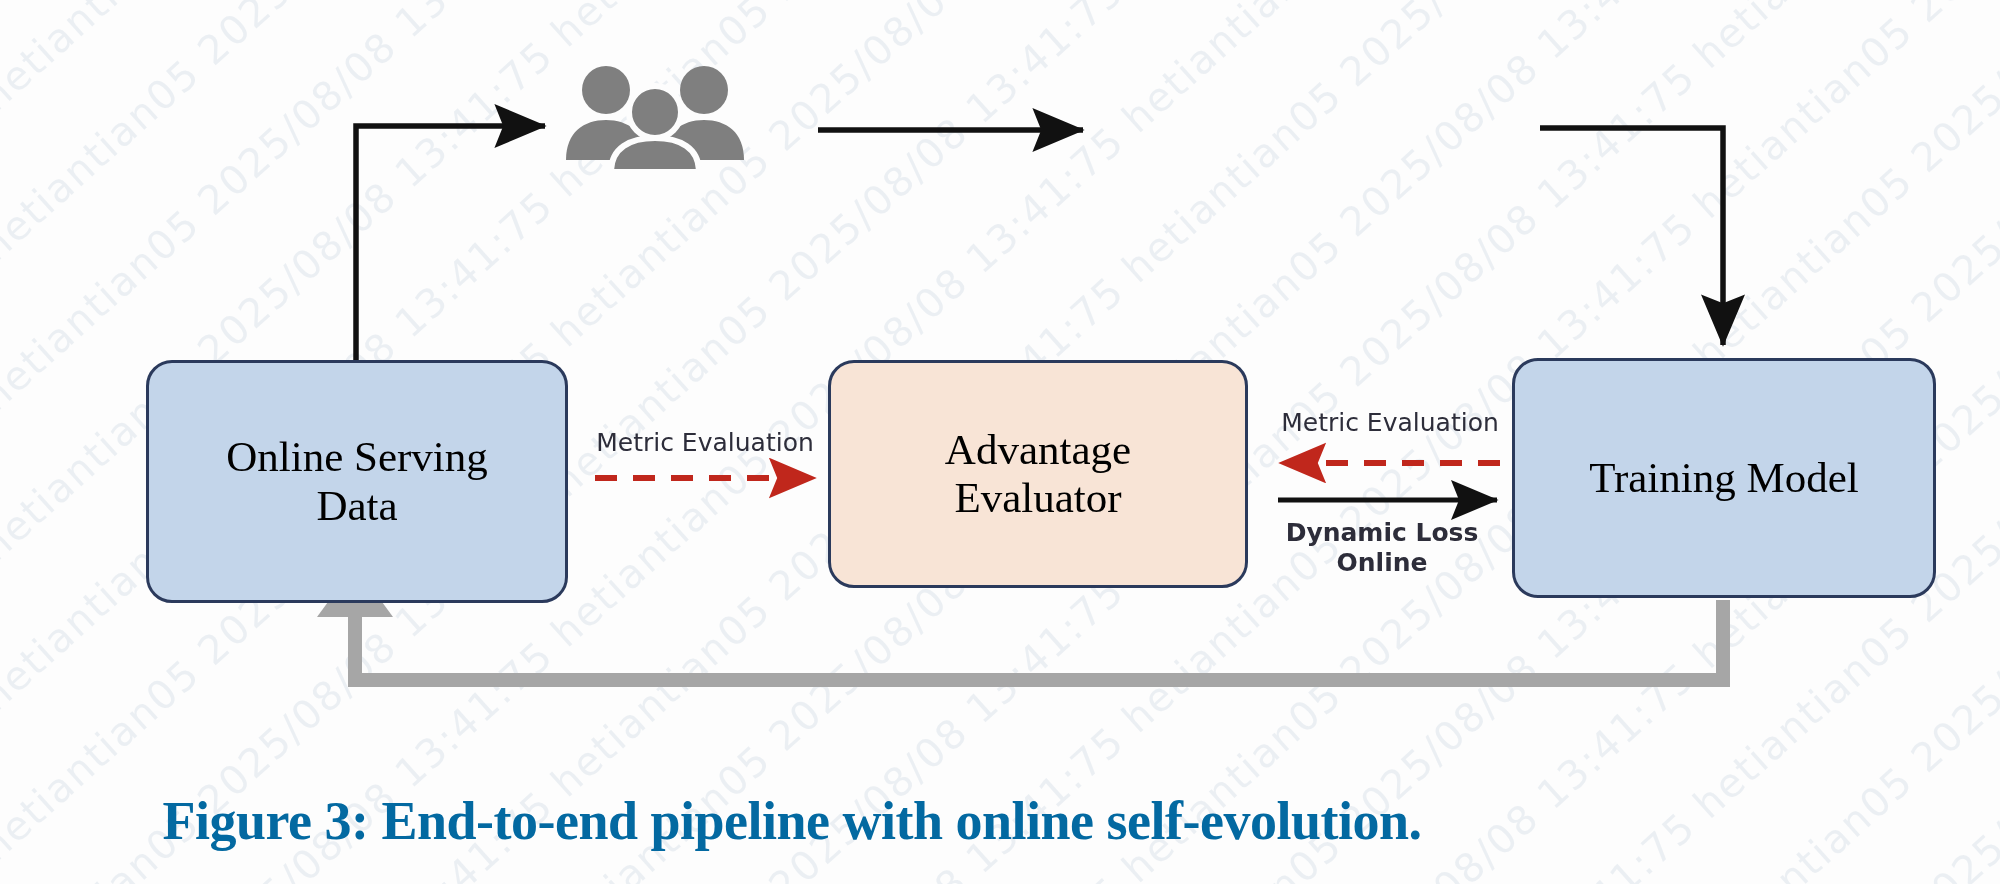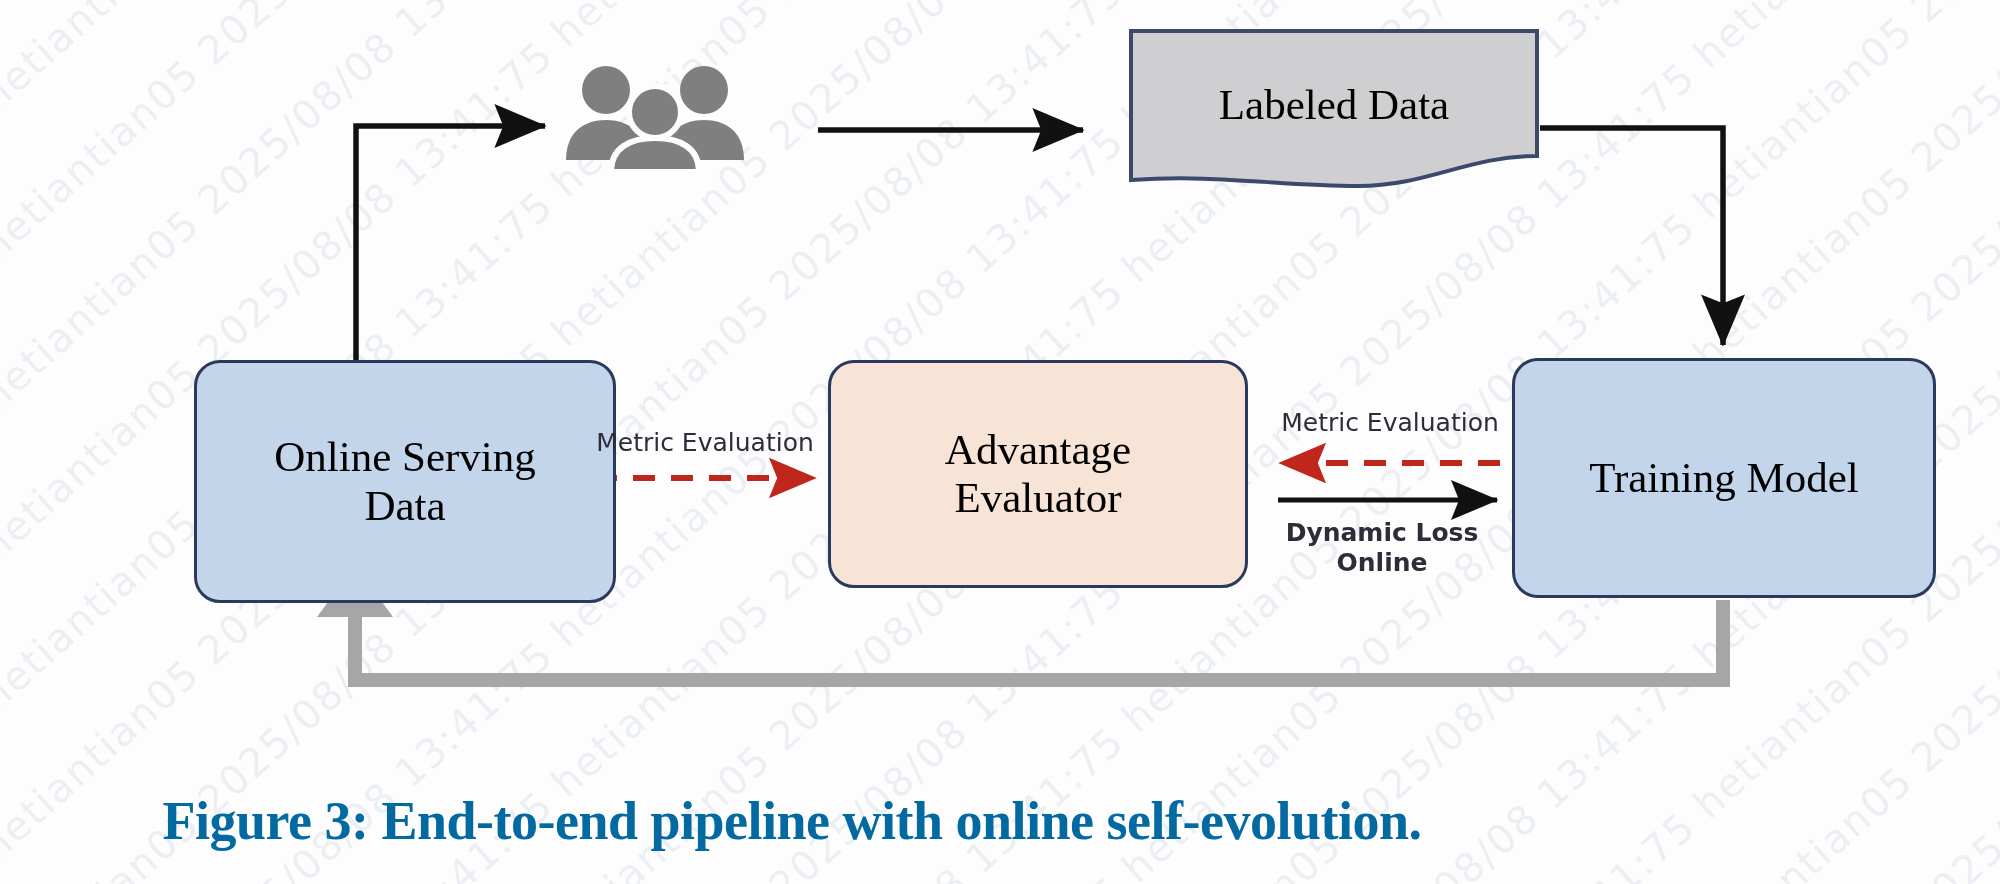--- a/index.html
+++ b/index.html
@@ -176,44 +176,36 @@
 
     <g>
       <path d="M 1500 463 L 1283 463" stroke="#c0271c" stroke-width="6" fill="none" stroke-dasharray="22 16" marker-end="url(#arrowRed)"></path>
     </g>
 
     <g>
       <path d="M 1278 500 L 1497 500" stroke="#111111" stroke-width="5" fill="none" marker-end="url(#arrowBlack)"></path>
     </g>
   </svg>
 
-  <div id="labeled-data-shape" style="left:1128px; top:28px; width:412px; height:160px;">
-    <svg width="412" height="160" viewBox="0 0 412 160">
-      <path d="M 3 3 L 409 3 L 409 128
-               C 340 128, 300 158, 230 158
-               C 150 158, 90 146, 3 152 Z" fill="#cfcfd1" stroke="#3b4a6b" stroke-width="4"></path>
-    </svg>
-    <div id="labeled-data-label" style="top:52px;">Labeled Data</div>
-  </div>
 
   <div id="people-icon" style="left:560px; top:60px; width:190px; height:110px;">
     <svg width="190" height="110" viewBox="0 0 190 110">
 
       <circle cx="46" cy="30" r="24" fill="#7f7f7f"></circle>
       <path d="M 6 100 C 6 72, 24 60, 46 60 C 68 60, 86 72, 86 100 Z" fill="#7f7f7f"></path>
 
       <circle cx="144" cy="30" r="24" fill="#7f7f7f"></circle>
       <path d="M 104 100 C 104 72, 122 60, 144 60 C 166 60, 184 72, 184 100 Z" fill="#7f7f7f"></path>
 
       <circle cx="95" cy="52" r="26" fill="#7f7f7f" stroke="#fdfdfd" stroke-width="6"></circle>
       <path d="M 51 112 C 51 88, 70 78, 95 78 C 120 78, 139 88, 139 112 Z" fill="#7f7f7f" stroke="#fdfdfd" stroke-width="6"></path>
     </svg>
   </div>
 
-  <div class="node rounded-box blue" style="left:146px; top:360px; width:422px; height:243px;margin-left:48px;">
+  <div class="node rounded-box blue" style="left:146px; top:360px; width:422px; height:243px;">
     <div>
       <div>Online Serving</div>
       <div>Data</div>
     </div>
   </div>
 
   <div class="node rounded-box blue" style="left:1512px; top:358px; width:424px; height:240px;">
     <div>Training Model</div>
   </div>
 

